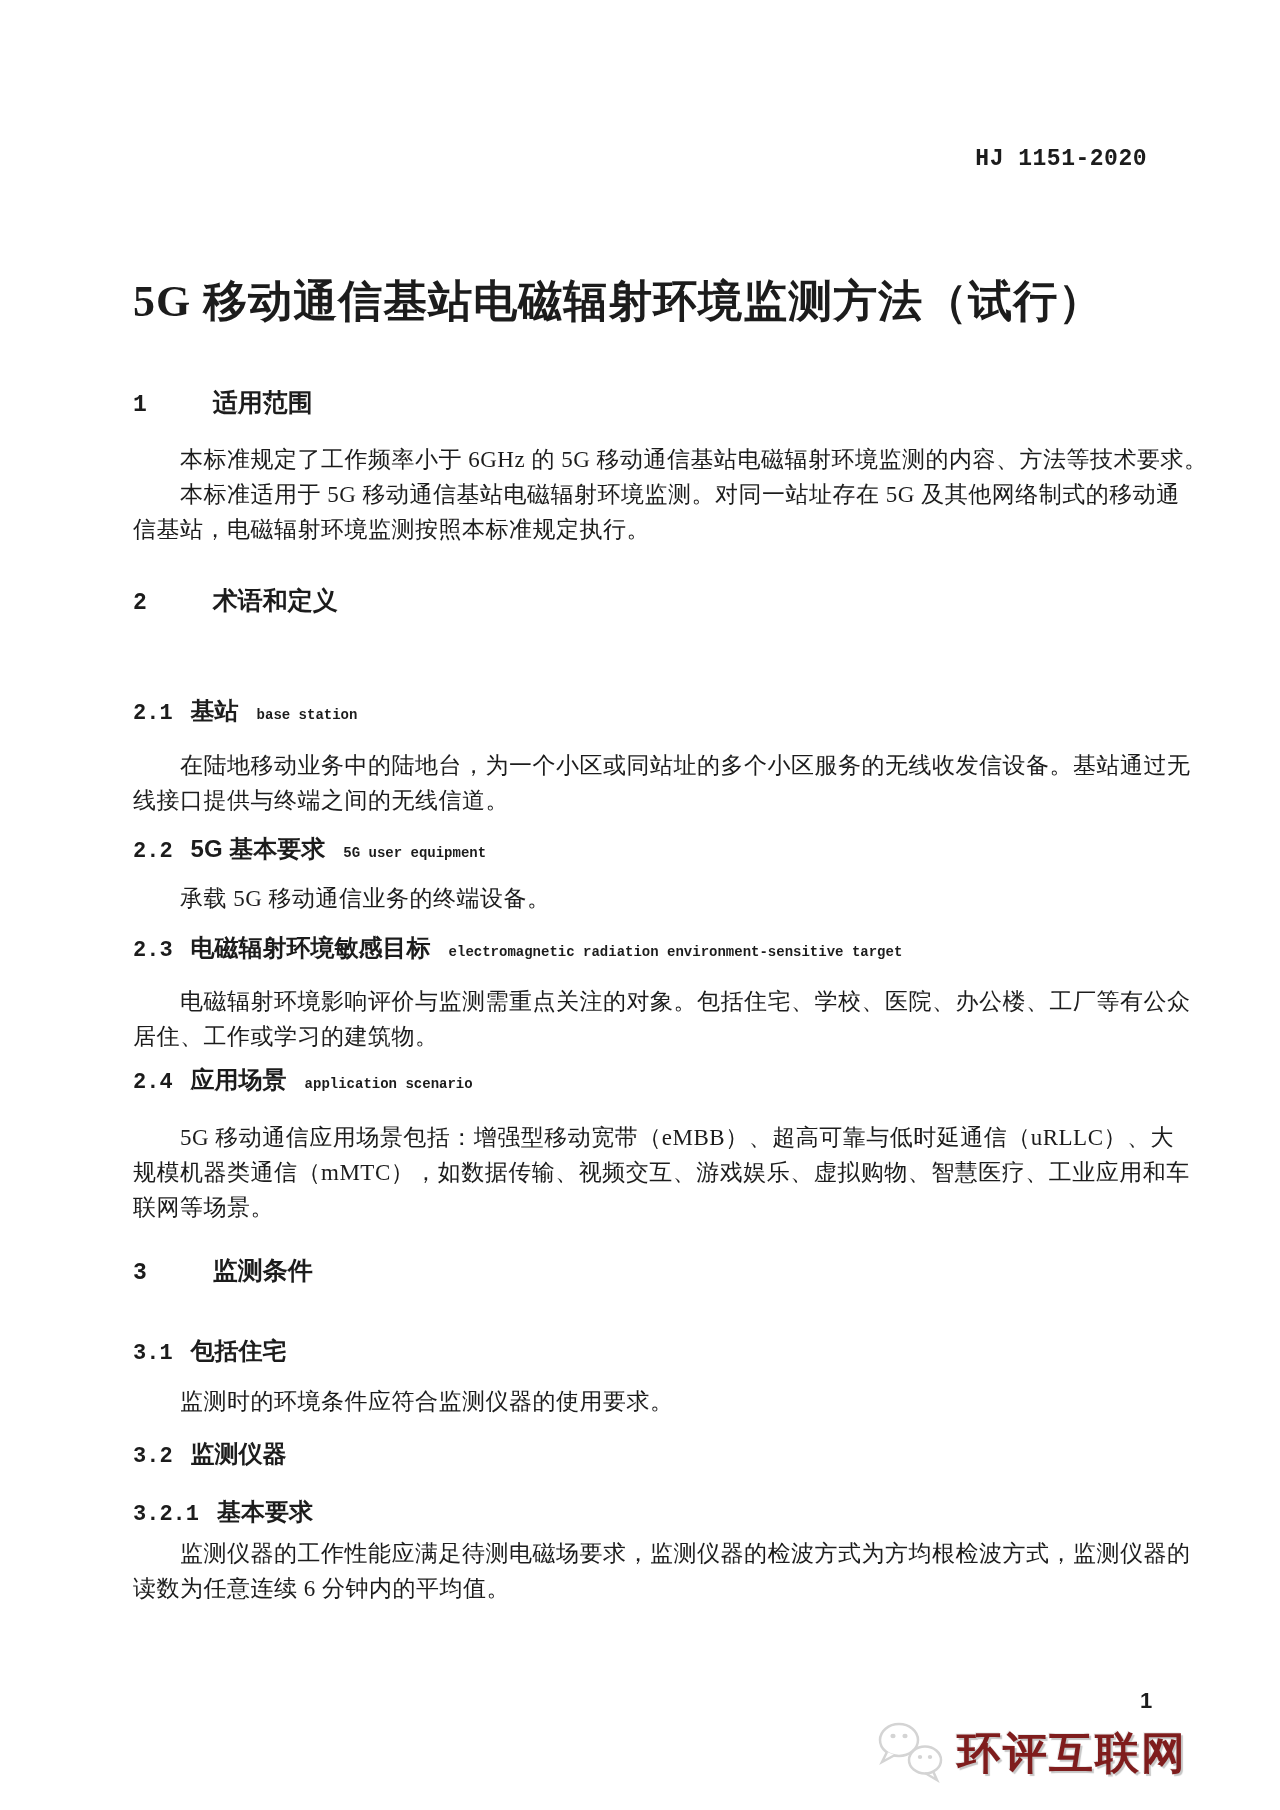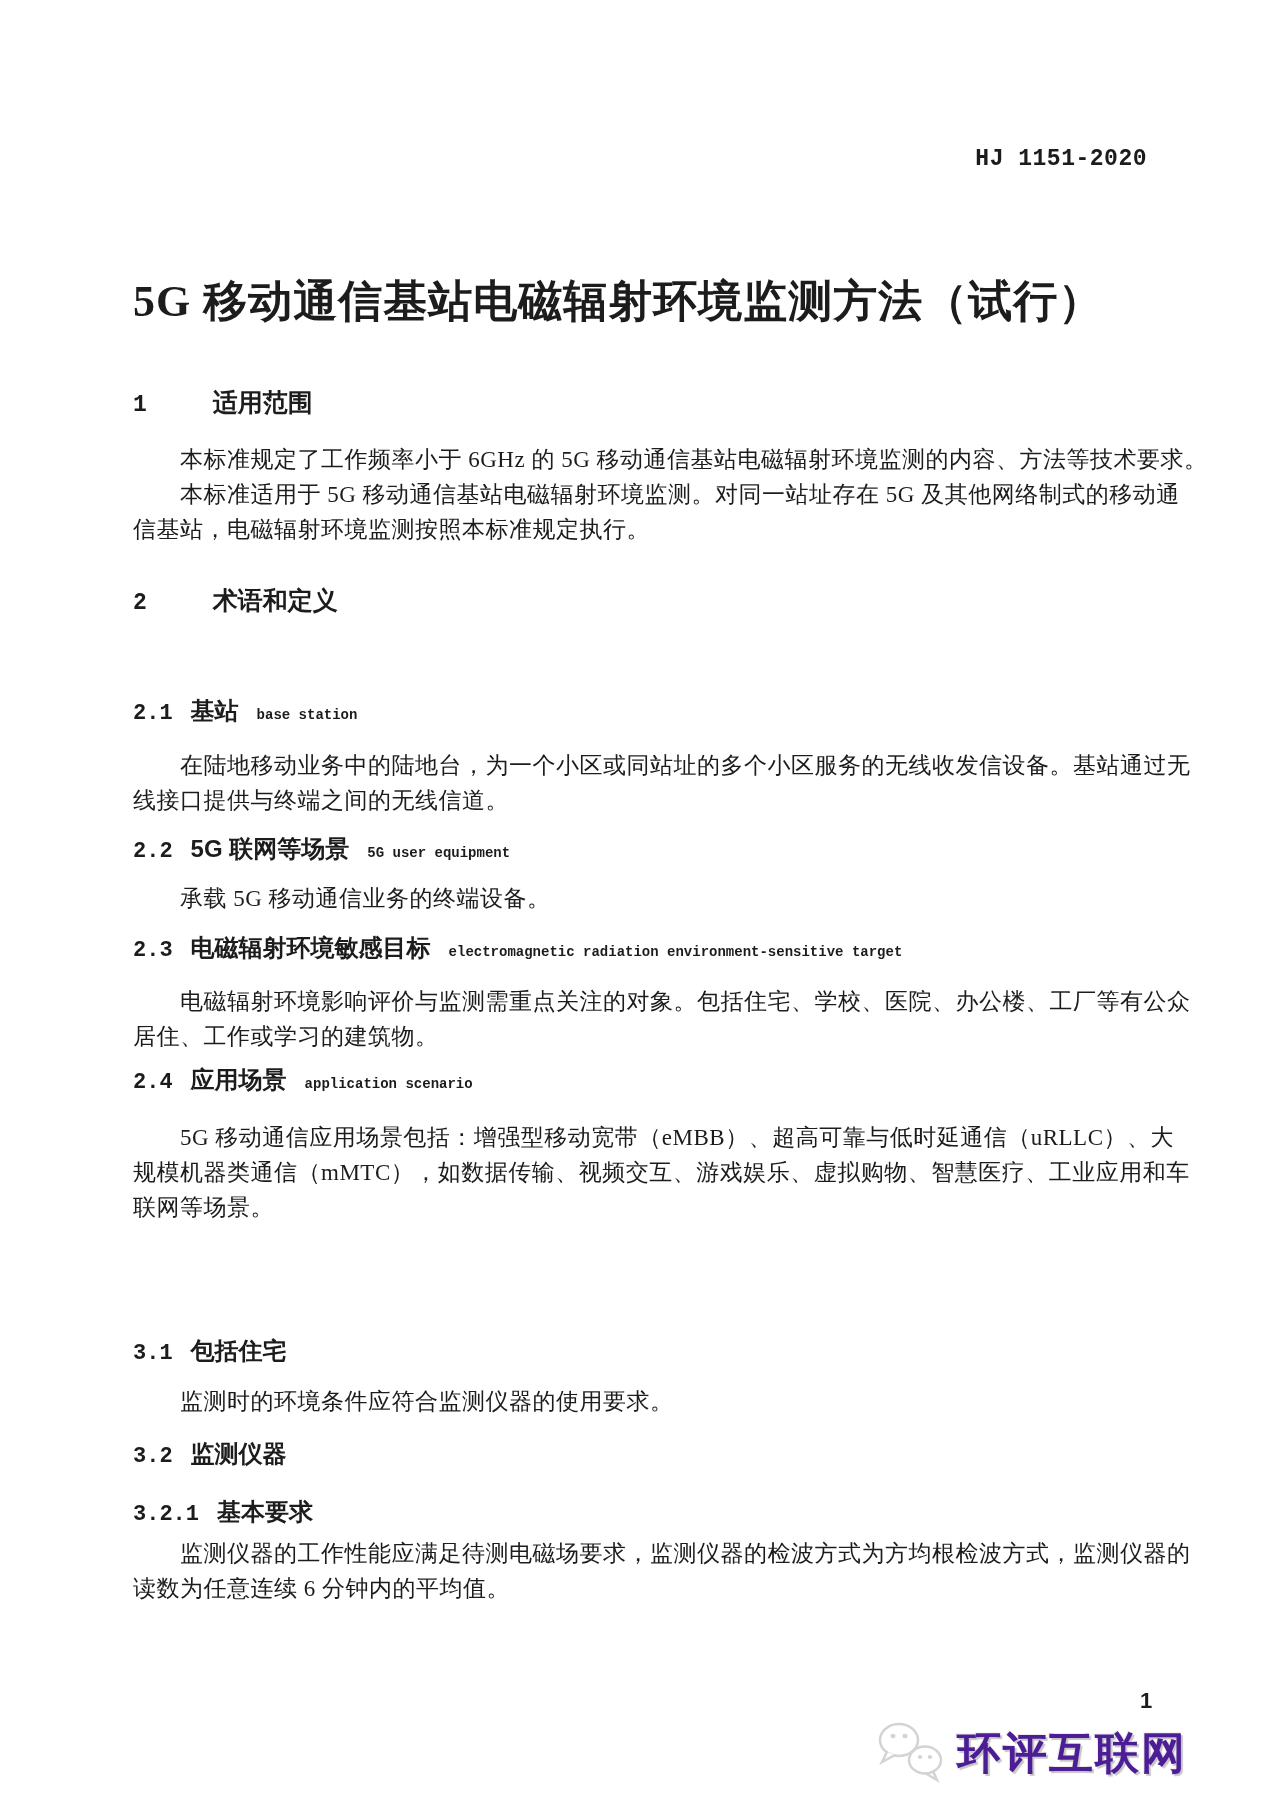--- a/index.html
+++ b/index.html
@@ -62,21 +62,21 @@
     font-size:22px; font-weight:700;
   }
   .watermark {
     position:absolute;
     right:32px; top:1716px;
     display:flex; align-items:center; gap:8px;
   }
   .wm-text {
     font-family:"Liberation Sans","DejaVu Sans",sans-serif;
     font-size:44px; font-weight:700;
-    color:#4c1d95;
+    color:#7f1d1d;
     text-shadow: 2px 2px 1px #c6c6c6, -1px -1px 0 #ececec;
     letter-spacing:2px;
     white-space:nowrap;
   }
 </style>
 </head>
 <body>
 
 <div class="page">
 
@@ -95,37 +95,40 @@
     <span class="h-num">2</span><span class="h-zh">术语和定义</span>
   </div>
 
   <div class="abs sub-h" style="top:695px">
     <span class="h-num">2.1</span><span class="h-zh">基站</span><span class="h-en">base station</span>
   </div>
   <div class="abs para" style="top:748px">在陆地移动业务中的陆地台，为一个小区或同站址的多个小区服务的无线收发信设备。基站通过无
 线接口提供与终端之间的无线信道。</div>
 
   <div class="abs sub-h" style="top:833px">
-    <span class="h-num">2.2</span><span class="h-zh">5G 联网等场景</span><span class="h-en">5G user equipment</span>
+    <span class="h-num">2.2</span><span class="h-zh">5G 基本要求</span><span class="h-en">5G user equipment</span>
   </div>
   <div class="abs para" style="top:881px">承载 5G 移动通信业务的终端设备。</div>
 
   <div class="abs sub-h" style="top:932px">
     <span class="h-num">2.3</span><span class="h-zh">电磁辐射环境敏感目标</span><span class="h-en">electromagnetic radiation environment-sensitive target</span>
   </div>
   <div class="abs para" style="top:984px">电磁辐射环境影响评价与监测需重点关注的对象。包括住宅、学校、医院、办公楼、工厂等有公众
 居住、工作或学习的建筑物。</div>
 
   <div class="abs sub-h" style="top:1064px">
     <span class="h-num">2.4</span><span class="h-zh">应用场景</span><span class="h-en">application scenario</span>
   </div>
   <div class="abs para" style="top:1120px">5G 移动通信应用场景包括：增强型移动宽带（eMBB）、超高可靠与低时延通信（uRLLC）、大
 规模机器类通信（mMTC），如数据传输、视频交互、游戏娱乐、虚拟购物、智慧医疗、工业应用和车
 联网等场景。</div>
 
+  <div class="abs sec-h" style="top:1254px">
+    <span class="h-num">3</span><span class="h-zh">监测条件</span>
+  </div>
 
   <div class="abs sub-h" style="top:1335px">
     <span class="h-num">3.1</span><span class="h-zh">包括住宅</span>
   </div>
   <div class="abs para" style="top:1384px">监测时的环境条件应符合监测仪器的使用要求。</div>
 
   <div class="abs sub-h" style="top:1438px">
     <span class="h-num">3.2</span><span class="h-zh">监测仪器</span>
   </div>
 

